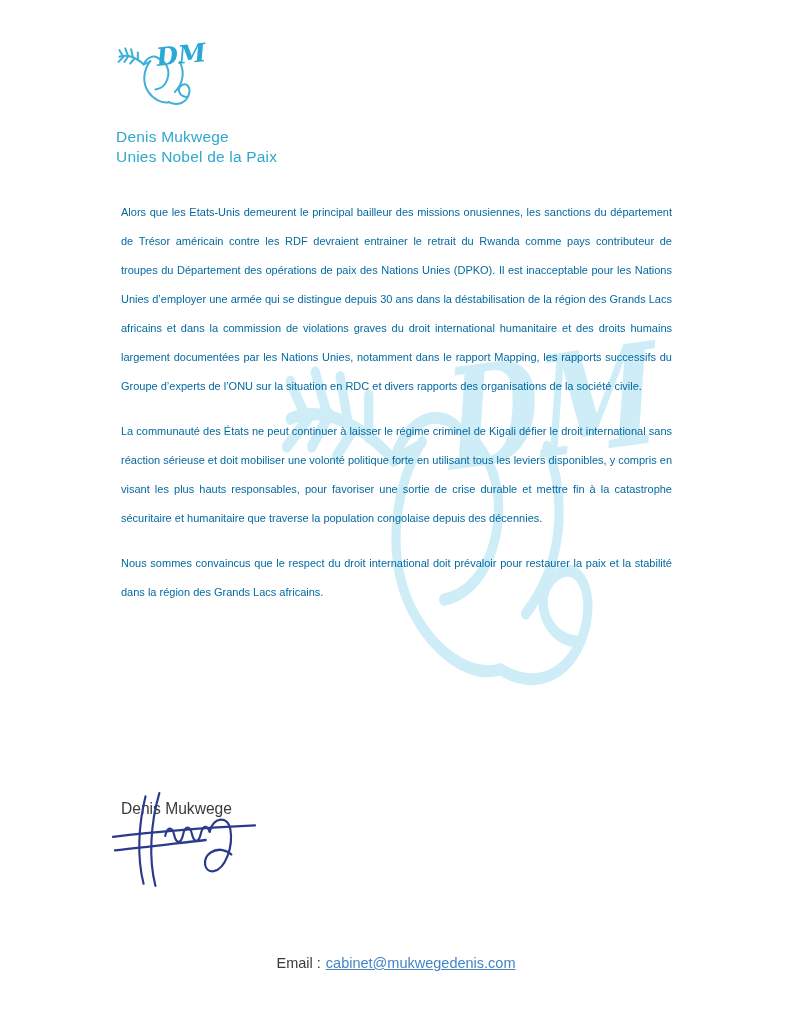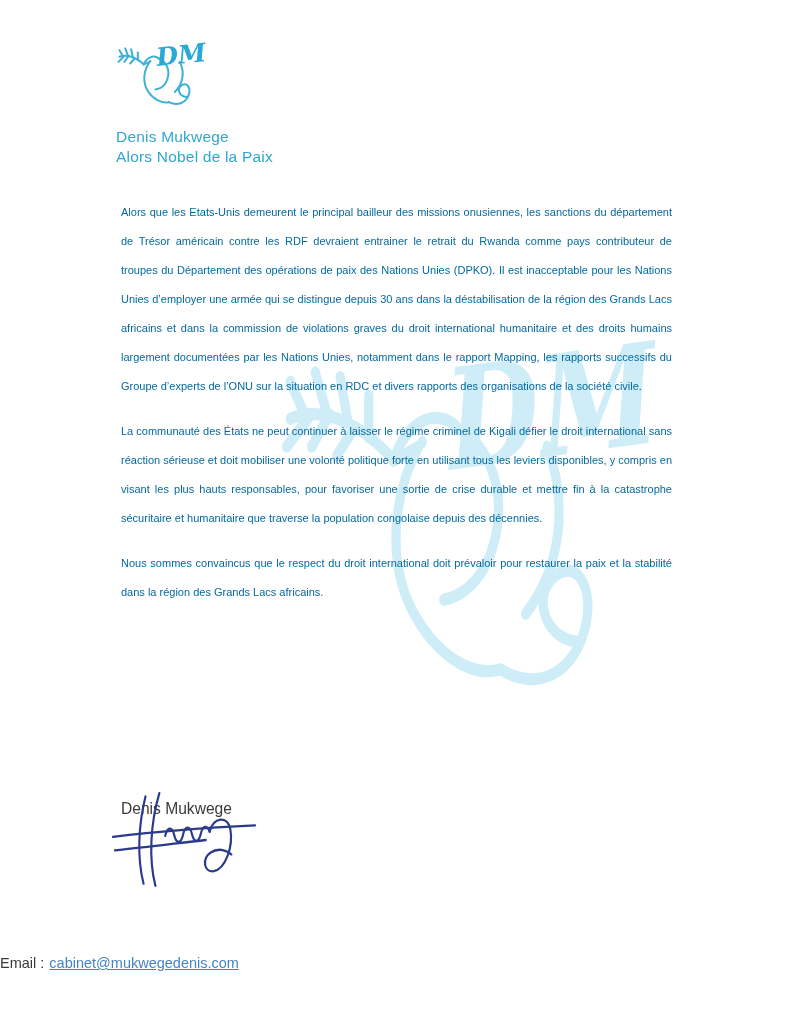--- a/index.html
+++ b/index.html
@@ -74,20 +74,21 @@
     width: 148px;
     height: 104px;
   }
 
   
   .page-footer {
     position: absolute;
     left: 0;
     right: 0;
     top: 955px;
+    text-align: center;
     font-size: 14.5px;
     color: #3a3a3a;
   }
   .page-footer .email-label { margin-right: 5px; }
   .page-footer a {
     color: #4584c4;
     text-decoration: underline;
     cursor: pointer;
   }
 </style>
@@ -133,21 +134,21 @@
         <path d="M40 26 C 33 36, 31 50, 38 61 C 44 70, 54 76, 63 74"></path>
         <path d="M51 22 C 60 26, 65 36, 61 47 C 59 53, 54 58, 47 59"></path>
         <path d="M76 26 C 82 38, 80 52, 70 62"></path>
         <path d="M63 74 C 73 79, 84 75, 87 64 C 89 56, 84 50, 78 54 C 72 58, 75 67, 84 68"></path>
       </g>
       <circle cx="41" cy="25" r="1.3" fill="#3FB0D8"></circle>
       <text x="49" y="31" font-family="'DejaVu Serif', serif" font-size="30" font-style="italic" font-weight="bold" fill="#2BA9D6" transform="rotate(-6 49 31)">DM</text>
     </svg>
     <div class="letterhead-caption">
       <div>Denis Mukwege</div>
-      <div>Alors Nobel de la Paix</div>
+      <div>Unies Nobel de la Paix</div>
     </div>
   </header>
 
   <main class="letter-body">
     <p>Alors que les Etats-Unis demeurent le principal bailleur des missions onusiennes, les sanctions du département de Trésor américain contre les RDF devraient entrainer le retrait du Rwanda comme pays contributeur de troupes du Département des opérations de paix des Nations Unies (DPKO). Il est inacceptable pour les Nations Unies d’employer une armée qui se distingue depuis 30 ans dans la déstabilisation de la région des Grands Lacs africains et dans la commission de violations graves du droit international humanitaire et des droits humains largement documentées par les Nations Unies, notamment dans le rapport Mapping, les rapports successifs du Groupe d’experts de l’ONU sur la situation en RDC et divers rapports des organisations de la société civile.</p>
     <p>La communauté des États ne peut continuer à laisser le régime criminel de Kigali défier le droit international sans réaction sérieuse et doit mobiliser une volonté politique forte en utilisant tous les leviers disponibles, y compris en visant les plus hauts responsables, pour favoriser une sortie de crise durable et mettre fin à la catastrophe sécuritaire et humanitaire que traverse la population congolaise depuis des décennies.</p>
     <p>Nous sommes convaincus que le respect du droit international doit prévaloir pour restaurer la paix et la stabilité dans la région des Grands Lacs africains.</p>
   </main>
 
   <div class="signature-block">

